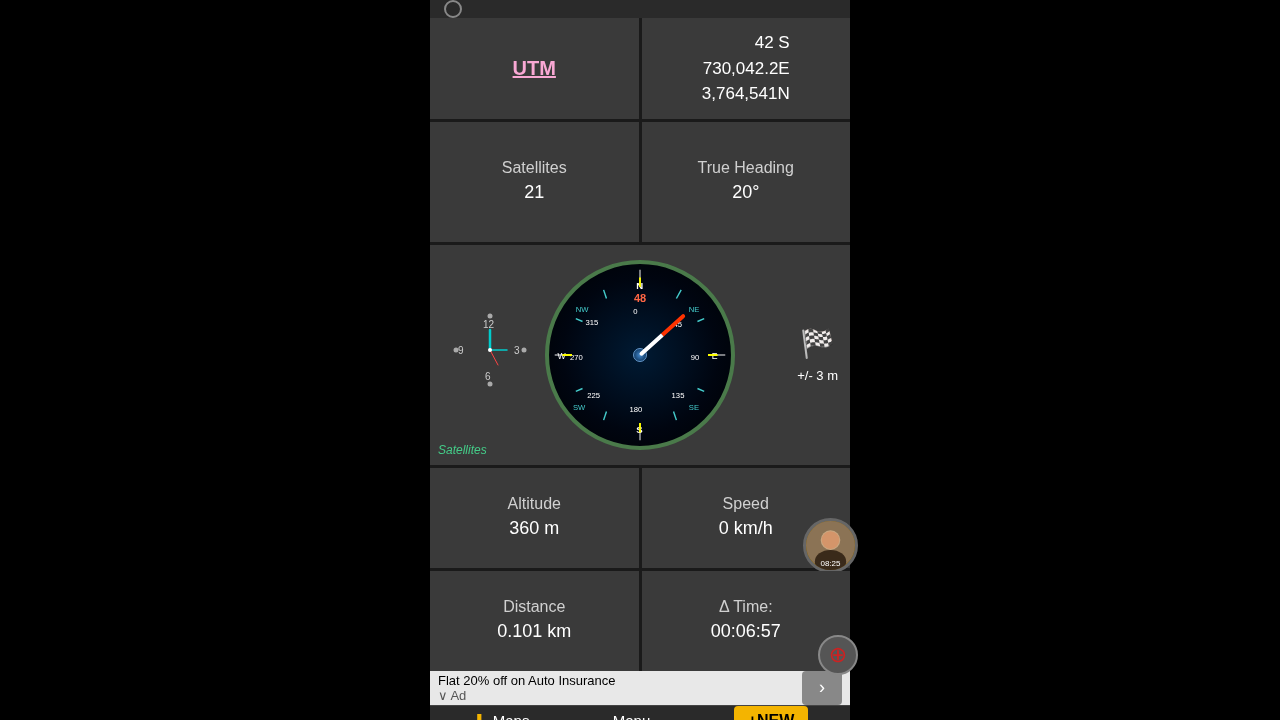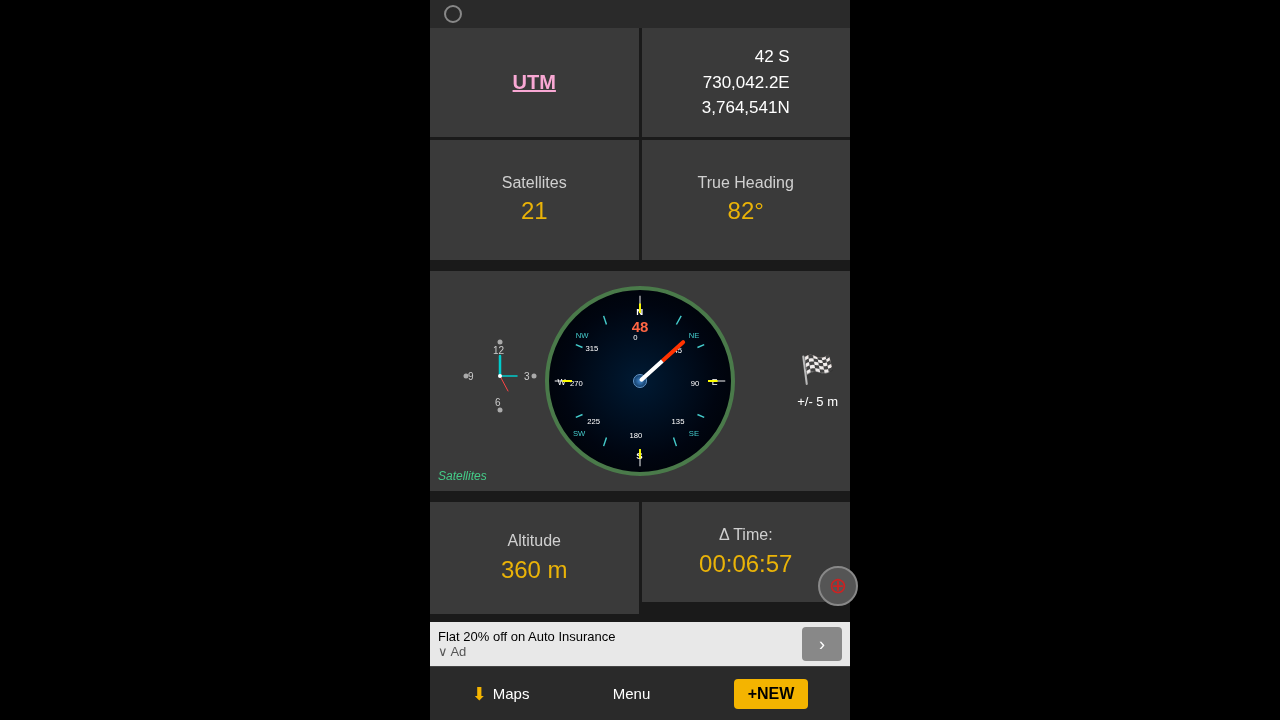--- a/index.html
+++ b/index.html
@@ -53,22 +53,22 @@
       padding: 12px 8px;
       position: relative;
     }
     .cell-label {
       color: #d0d0d0;
       font-size: 16px;
       text-align: center;
       line-height: 1.3;
     }
     .cell-value {
-      color: #eab308;
-      font-size: 24px;
+      color: #ffffff;
+      font-size: 18px;
       text-align: center;
       line-height: 1.3;
       margin-top: 2px;
     }
     .utm-label {
       color: #f9a8d4;
       font-size: 20px;
       font-weight: bold;
       text-decoration: underline;
     }
@@ -88,21 +88,20 @@
       justify-content: center;
     }
     
     .clock-area {
       position: absolute;
       left: 20px;
       top: 50%;
       transform: translateY(-50%);
       width: 90px;
       height: 90px;
-      text-align: right;
     }
     
     .compass-container {
       width: 190px;
       height: 190px;
       border-radius: 50%;
       border: 4px solid #4a7a4a;
       background: radial-gradient(circle at center, #001a33 0%, #000510 60%, #000000 100%);
       position: relative;
       display: flex;
@@ -291,21 +290,21 @@
         <span>3,764,541N</span>
       </span>
     </div>
 
     <div class="cell" style="height:120px;">
       <span class="cell-label">Satellites</span>
       <span class="cell-value">21</span>
     </div>
     <div class="cell" style="height:120px;">
       <span class="cell-label">True Heading</span>
-      <span class="cell-value">82°</span>
+      <span class="cell-value">20°</span>
     </div>
 
     <div class="center-cell">
 
       <div class="clock-area">
         <svg width="80" height="80" viewBox="0 0 80 80">
 
           <circle cx="40" cy="6" r="2.5" fill="#aaa"></circle>
           <circle cx="40" cy="74" r="2.5" fill="#aaa"></circle>
           <circle cx="6" cy="40" r="2.5" fill="#aaa"></circle>
@@ -362,43 +361,61 @@
           <line x1="162" y1="133" x2="155" y2="130" stroke="#44cccc" stroke-width="1.5"></line>
           <line x1="133" y1="163" x2="130" y2="154" stroke="#44cccc" stroke-width="1.5"></line>
           <line x1="95" y1="176" x2="95" y2="166" stroke="#ffff00" stroke-width="2"></line>
           <line x1="57" y1="163" x2="60" y2="154" stroke="#44cccc" stroke-width="1.5"></line>
           <line x1="28" y1="133" x2="35" y2="130" stroke="#44cccc" stroke-width="1.5"></line>
           <line x1="14" y1="95" x2="24" y2="95" stroke="#ffff00" stroke-width="2"></line>
           <line x1="28" y1="57" x2="35" y2="60" stroke="#44cccc" stroke-width="1.5"></line>
           <line x1="57" y1="27" x2="60" y2="36" stroke="#44cccc" stroke-width="1.5"></line>
         </svg>
 
-        <div class="compass-heading" style="color:#ff6644;font-size:15px;font-weight:bold;position:absolute;top:28px;left:50%;transform:translateX(-50%);z-index:10;">48</div>
+        <div class="compass-heading" style="color:#ff6644;font-size:11px;font-weight:bold;position:absolute;top:28px;left:50%;transform:translateX(-50%);z-index:10;">48</div>
 
         <div class="needle">
           <div class="needle-red"></div>
           <div class="needle-white"></div>
         </div>
 
         <div class="compass-center-dot"></div>
       </div>
 
       <div class="right-panel">
         <div class="accuracy-icon">🏁</div>
-        <div class="accuracy-text">+/- 5 m</div>
+        <div class="accuracy-text">+/- 3 m</div>
       </div>
 
       <div class="satellites-link" style="font-style:italic;">Satellites</div>
     </div>
 
-    <div class="cell" style="height:112px;">
+    <div class="cell" style="height:100px;">
       <span class="cell-label">Altitude</span>
       <span class="cell-value">360 m</span>
     </div>
-
+    <div class="cell" style="height:100px;position:relative;">
+      <span class="cell-label">Speed</span>
+      <span class="cell-value">0 km/h</span>
+
+      <div class="avatar-overlay">
+        <svg width="50" height="50" viewBox="0 0 50 50">
+          <circle cx="25" cy="25" r="25" fill="#8B7355"></circle>
+          <circle cx="25" cy="20" r="10" fill="#c8a882"></circle>
+          <ellipse cx="25" cy="42" rx="16" ry="12" fill="#3a2a1a"></ellipse>
+          <circle cx="25" cy="20" r="9" fill="#d4956a"></circle>
+        </svg>
+        <div class="avatar-label">08:25</div>
+      </div>
+    </div>
+
+    <div class="cell" style="height:100px;">
+      <span class="cell-label">Distance</span>
+      <span class="cell-value">0.101 km</span>
+    </div>
     <div class="cell" style="height:100px;position:relative;">
       <span class="cell-label">Δ Time:</span>
       <span class="cell-value">00:06:57</span>
 
       <div class="steering-overlay">⊕</div>
     </div>
 
   </div>
 
   <div class="ad-bar">

